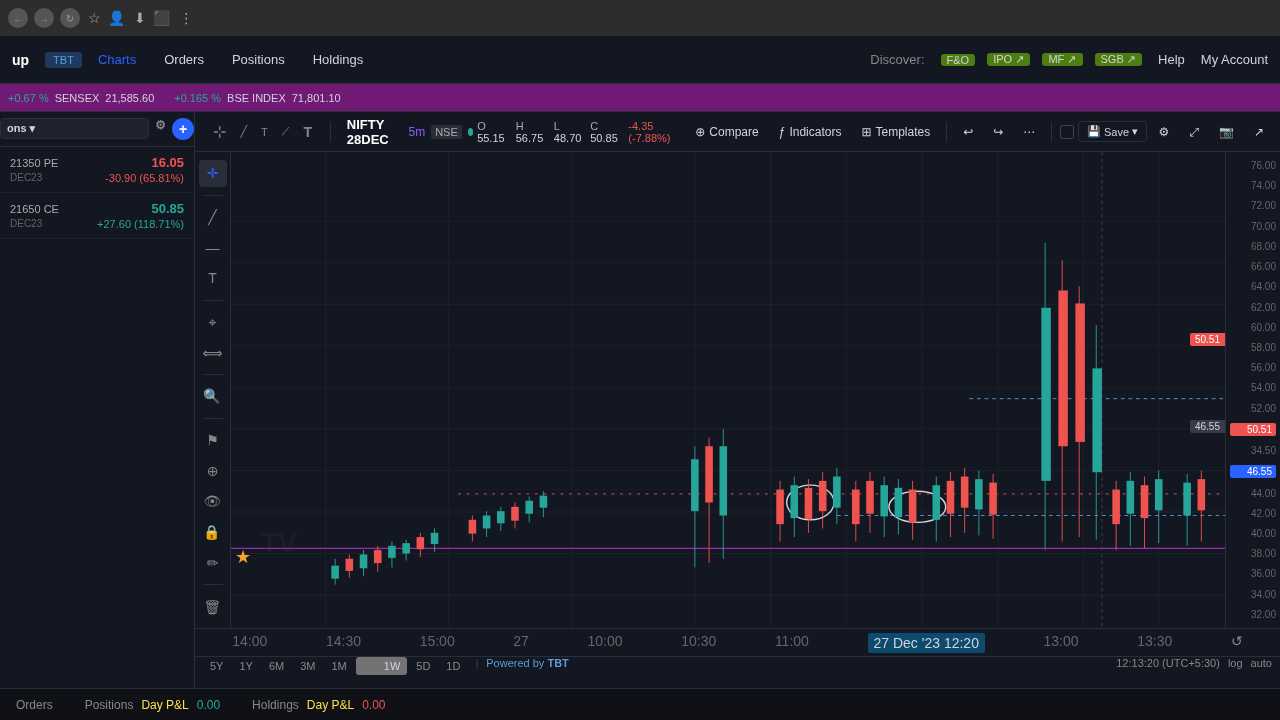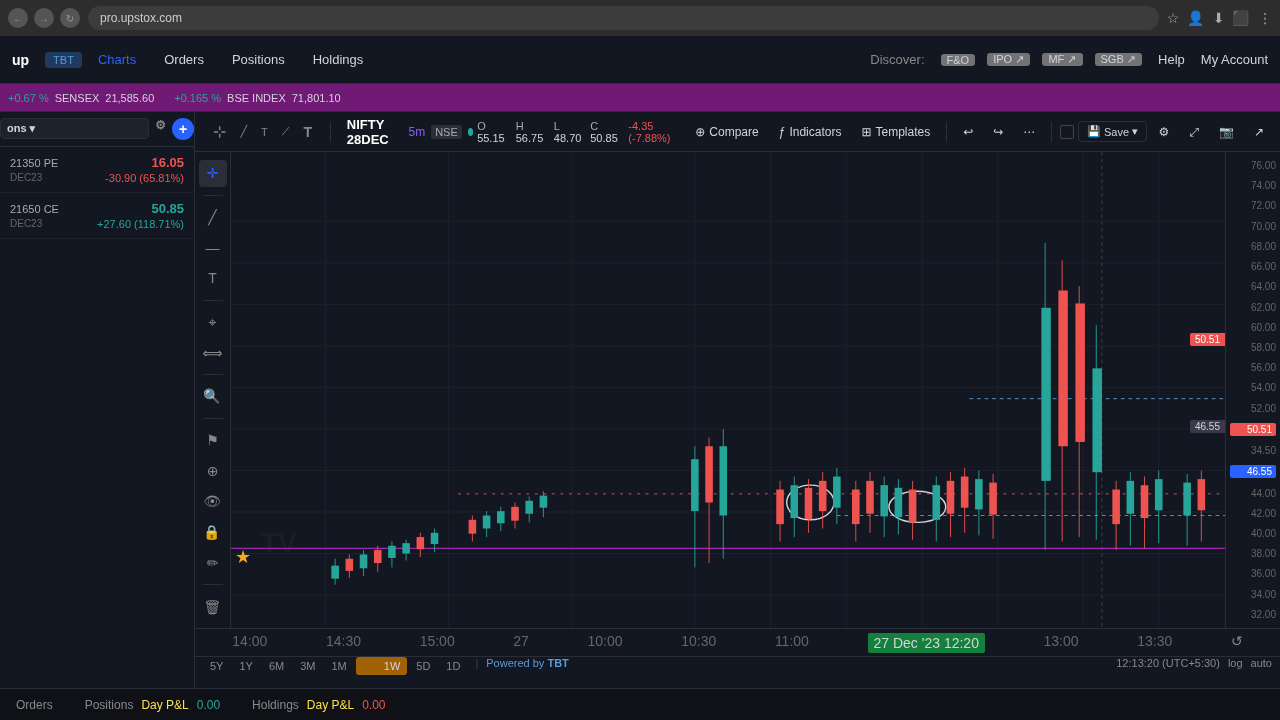--- a/index.html
+++ b/index.html
@@ -18,21 +18,21 @@
     
     .top-nav { height: 48px; background: #131722; display: flex; align-items: center; padding: 0 12px; border-bottom: 1px solid #2a2e39; }
     .nav-logo { color: #fff; font-weight: bold; font-size: 14px; margin-right: 16px; }
     .nav-tabs { display: flex; gap: 4px; align-items: center; }
     .nav-tab { padding: 6px 12px; color: #d1d4dc; cursor: pointer; font-size: 13px; border-radius: 4px; }
     .nav-tab.active { color: #2962ff; }
     .nav-tab-tbt { background: #1e3a5f; color: #5b9bd5; padding: 2px 8px; border-radius: 3px; font-size: 11px; margin-right: 4px; }
     .nav-right { margin-left: auto; display: flex; align-items: center; gap: 16px; color: #d1d4dc; font-size: 13px; }
     .discover-items { display: flex; gap: 12px; align-items: center; }
     .discover-label { color: #888; }
-    .nav-badge { background: #737373; padding: 0 6px; border-radius: 3px; font-size: 11px; }
+    .nav-badge { background: #4d7c0f; padding: 0 6px; border-radius: 3px; font-size: 11px; }
     
     
     .sensex-bar { height: 28px; background: #701a75; display: flex; align-items: center; padding: 0 8px; border-bottom: 1px solid #2a2e39; gap: 20px; font-size: 11px; }
     .sensex-item { display: flex; gap: 6px; align-items: center; }
     .sensex-value { color: #26a69a; }
     .sensex-change { color: #26a69a; }
     
     
     .main-layout { display: flex; height: calc(720px - 36px - 48px - 28px - 32px); }
     
@@ -75,21 +75,21 @@
     
     
     .price-axis { width: 55px; background: #131722; border-left: 1px solid #2a2e39; display: flex; flex-direction: column; justify-content: space-between; padding: 8px 4px; font-size: 10px; color: #666; }
     .price-label { text-align: right; }
     .price-label.highlighted { color: #ef5350; background: #ef5350; color: #fff; padding: 1px 4px; border-radius: 2px; font-size: 10px; }
     
     
     .bottom-bar { height: 32px; background: #131722; border-top: 1px solid #2a2e39; display: flex; align-items: flex-start; padding: 0 8px; gap: 8px; font-size: 11px; color: #888; }
     .timeframe-btns { display: flex; gap: 2px; }
     .tf-btn { padding: 3px 7px; border-radius: 3px; cursor: pointer; color: #888; }
-    .tf-btn.active { background: #a16207; color: #d1d4dc; padding-left: 28px; }
+    .tf-btn.active { background: #737373; color: #d1d4dc; padding-left: 28px; }
     .bottom-right { margin-left: auto; display: flex; align-items: center; gap: 8px; font-size: 11px; color: #888; }
     
     
     .footer { height: 32px; background: #0f1117; border-top: 1px solid #2a2e39; display: flex; align-items: center; padding: 0 16px; gap: 32px; font-size: 12px; }
     .footer-item { display: flex; gap: 8px; align-items: center; }
     .footer-label { color: #888; }
     .footer-value { color: #fde047; }
     .footer-pnl-pos { color: #26a69a; }
     .footer-pnl-neg { color: #ef5350; }
     .chart-with-tools { display: flex; flex: 1; flex-direction: column; }
@@ -115,23 +115,20 @@
     .chart-top-right { margin-left: auto; display: flex; align-items: center; gap: 4px; }
   </style>
 </head>
 <body>
 
 <div class="browser-bar">
   <div class="browser-controls">
     <div class="browser-btn back">←</div>
     <div class="browser-btn fwd">→</div>
     <div class="browser-btn reload">↻</div>
-  </div>
-  <div class="url-bar">
-    <span>pro.upstox.com</span>
   </div>
   <div class="browser-icons">
     <span>☆</span>
     <span>👤</span>
     <span>⬇</span>
     <span>⬛</span>
     <span>⋮</span>
   </div>
 </div>
 
@@ -470,21 +467,21 @@
 
     <div class="time-scroll">
       <div class="time-labels">
         <span>14:00</span>
         <span>14:30</span>
         <span>15:00</span>
         <span>27</span>
         <span>10:00</span>
         <span>10:30</span>
         <span>11:00</span>
-        <span style="color:#d1d4dc;background:#15803d;padding:2px 6px;border-radius:2px;">27 Dec '23  12:20</span>
+        <span style="color:#d1d4dc;background:#0c4a6e;padding:2px 6px;border-radius:2px;">27 Dec '23  12:20</span>
         <span>13:00</span>
         <span>13:30</span>
         <span style="color:#888;">↺</span>
       </div>
     </div>
 
     <div class="bottom-bar">
       <div class="timeframe-btns">
         <div class="tf-btn">5Y</div>
         <div class="tf-btn">1Y</div>

